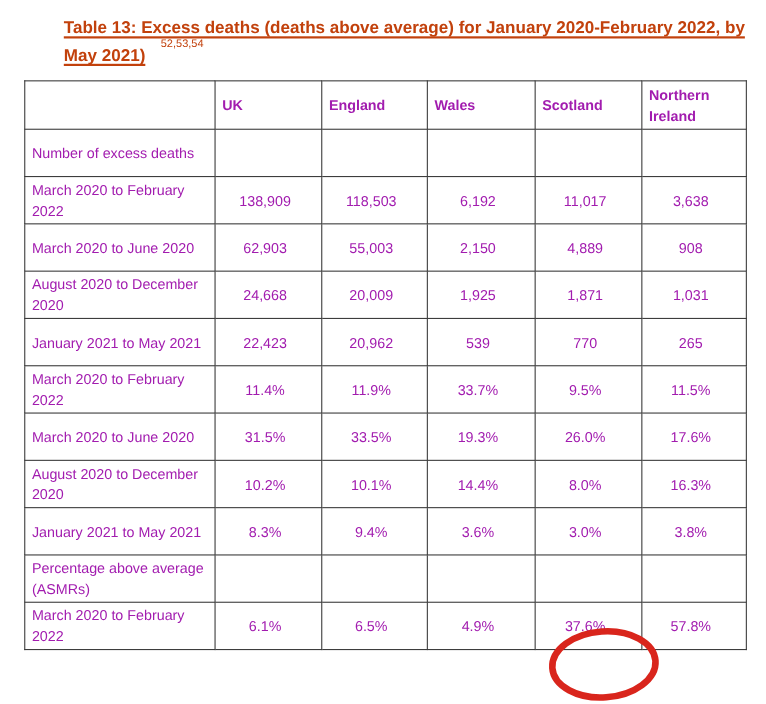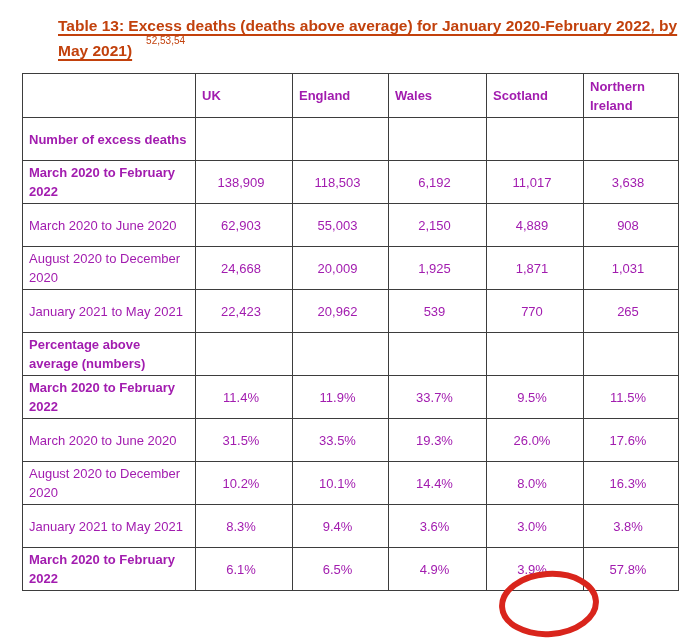--- a/index.html
+++ b/index.html
@@ -53,22 +53,22 @@
     padding: 2px 4px 2px 6px;
   }
   th.col-head { font-weight: bold; }
   td.num {
     text-align: center;
     padding: 2px 8px 2px 2px;
   }
   tr { height: 43px; }
   tr.hdr { height: 44px; }
   tr.last-row { height: 39px; }
-  tr.section th { font-weight: bold; }
-  tr.bold th, tr.bold td { font-weight: bold; }
+  tr.section th { font-weight: normal; }
+  tr.bold th, tr.bold td { font-weight: normal; }
   tr.bold td.num { font-weight: normal; } 
 
   
   .annotation-layer {
     position: absolute; left: 0; top: 0; width: 696px; height: 640px;
     pointer-events: none;
   }
 </style>
 </head>
 <body>
@@ -134,28 +134,20 @@
             <td class="num">1,031</td>
           </tr>
           <tr>
             <th class="label-col">January 2021 to May 2021</th>
             <td class="num">22,423</td>
             <td class="num">20,962</td>
             <td class="num">539</td>
             <td class="num">770</td>
             <td class="num">265</td>
           </tr>
-          <tr class="section">
-            <th class="label-col">Percentage above average (numbers)</th>
-            <td></td>
-            <td></td>
-            <td></td>
-            <td></td>
-            <td></td>
-          </tr>
           <tr class="bold">
             <th class="label-col">March 2020 to February 2022</th>
             <td class="num">11.4%</td>
             <td class="num">11.9%</td>
             <td class="num">33.7%</td>
             <td class="num">9.5%</td>
             <td class="num">11.5%</td>
           </tr>
           <tr>
             <th class="label-col">March 2020 to June 2020</th>
@@ -174,26 +166,34 @@
             <td class="num">16.3%</td>
           </tr>
           <tr>
             <th class="label-col">January 2021 to May 2021</th>
             <td class="num">8.3%</td>
             <td class="num">9.4%</td>
             <td class="num">3.6%</td>
             <td class="num">3.0%</td>
             <td class="num">3.8%</td>
           </tr>
+          <tr class="section">
+            <th class="label-col">Percentage above average (ASMRs)</th>
+            <td></td>
+            <td></td>
+            <td></td>
+            <td></td>
+            <td></td>
+          </tr>
           <tr class="bold last-row">
             <th class="label-col">March 2020 to February 2022</th>
             <td class="num">6.1%</td>
             <td class="num">6.5%</td>
             <td class="num">4.9%</td>
-            <td class="num">3.9%</td>
+            <td class="num">37.6%</td>
             <td class="num">57.8%</td>
           </tr>
         </tbody>
     </table>
   </div>
 
   <svg class="annotation-layer" width="696" height="640" viewBox="0 0 696 640" xmlns="http://www.w3.org/2000/svg">
     <ellipse cx="549" cy="604" rx="47" ry="30" fill="none" stroke-width="6" stroke-linecap="round" transform="rotate(-4 549 604)" stroke="#d9251c"></ellipse>
   </svg>
 

